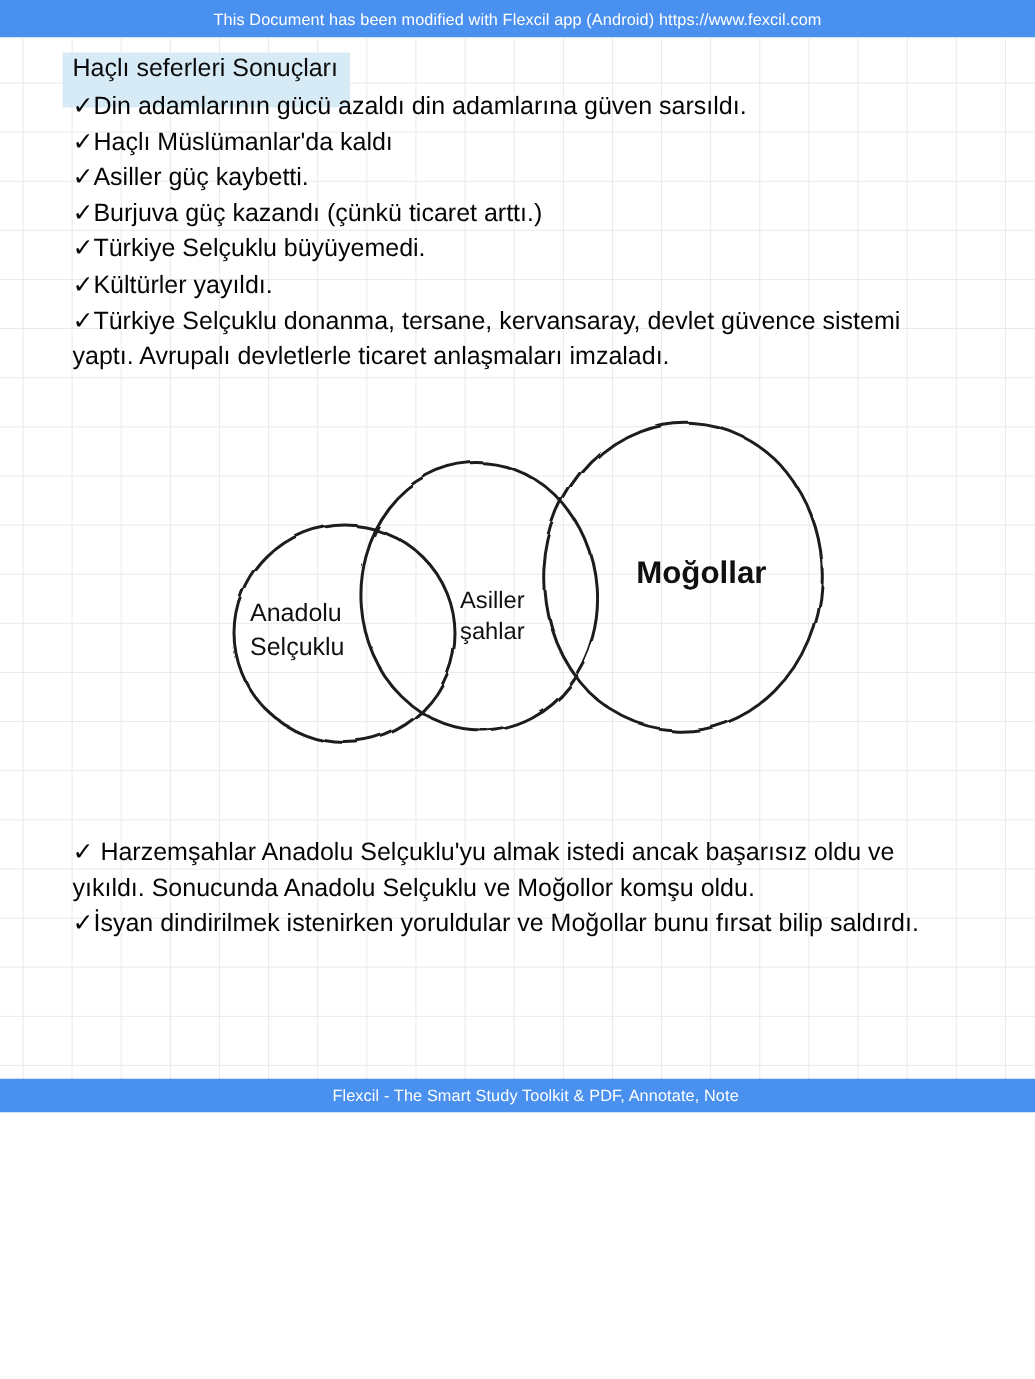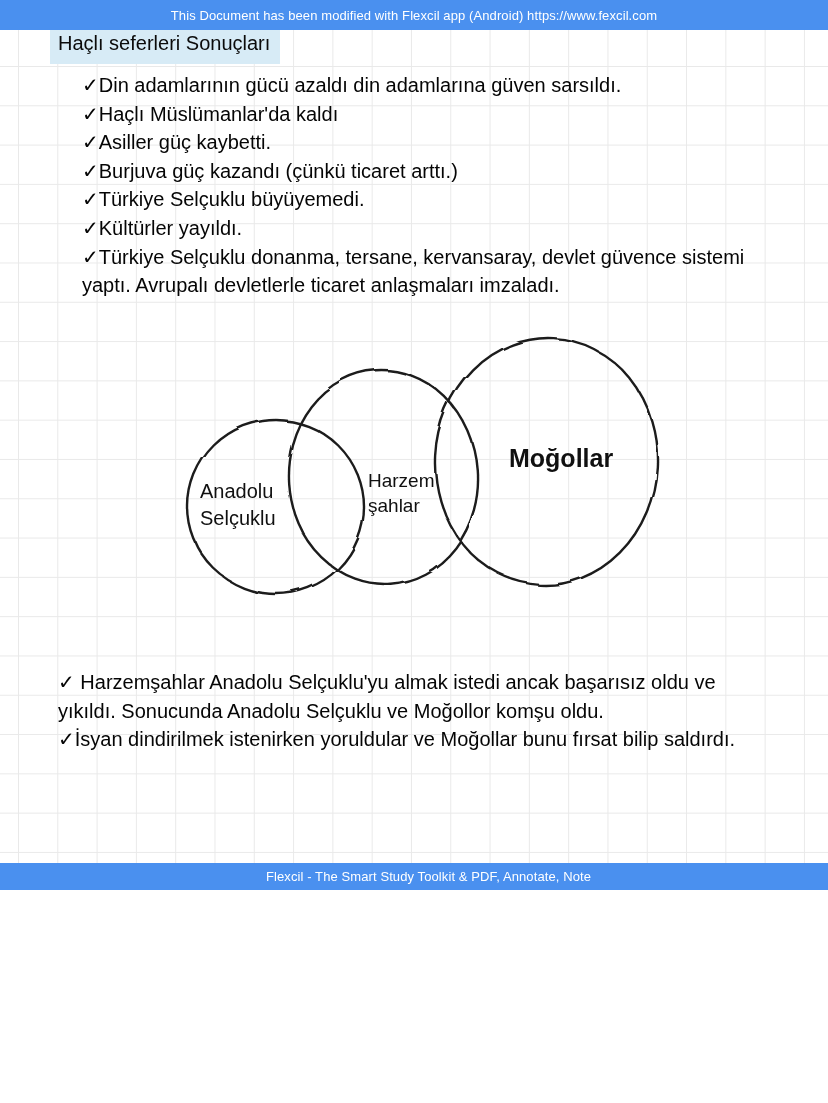--- a/index.html
+++ b/index.html
@@ -29,37 +29,37 @@
     width: 828px; height: 1046px;
     background-color: #ffffff;
     background-image:
       linear-gradient(to right, #e9e9e9 1px, transparent 1px),
       linear-gradient(to bottom, #e9e9e9 1px, transparent 1px);
     background-size: 39.3px 39.3px;
     background-position: 18px 36px;
   }
 
   .note-title {
-    position: absolute; left: 50px; top: 0;
+    position: absolute; left: 50px; top: 12px;
     background: #d7ebf6;
     color: #0b0b0b;
     font-size: 20px;
     line-height: 25px;
-    padding: 1px 10px 8px 8px;
+    padding: 1px 10px 18px 8px;
     white-space: nowrap;
   }
 
   .text-block {
     position: absolute; left: 58px;
     color: #050505;
     font-size: 20px;
     line-height: 28.6px;
   }
   .text-block p { margin: 0; }
-  #block-top { top: 41px; width: 708px; margin-left: 24px; }
+  #block-top { top: 41px; width: 708px; }
   #block-bottom { top: 638px; width: 712px; }
 
   .diagram-svg {
     position: absolute; left: 0; top: 288px;
     width: 828px; height: 300px;
   }
   .diagram-svg ellipse {
     fill: none;
     stroke: #1b1b1b;
     stroke-width: 2.4;
@@ -116,21 +116,21 @@
         </filter>
       </defs>
       <g filter="url(#wobble)">
         <ellipse cx="383" cy="159" rx="95" ry="107" transform="rotate(-4 383 159)"></ellipse>
         <ellipse cx="546" cy="143" rx="111" ry="124" transform="rotate(3 546 143)"></ellipse>
         <ellipse cx="276" cy="189" rx="88" ry="87"></ellipse>
       </g>
     </svg>
 
     <div class="circle-label" id="label-anadolu">Anadolu Selçuklu</div>
-    <div class="circle-label" id="label-harzem">Harzem şahlar</div>
+    <div class="circle-label" id="label-harzem">Asiller şahlar</div>
     <div class="circle-label" id="label-mogollar">Moğollar</div>
 
     <div class="text-block" id="block-bottom">
       <p>✓ Harzemşahlar Anadolu Selçuklu'yu almak istedi ancak başarısız oldu ve yıkıldı. Sonucunda Anadolu Selçuklu ve Moğollor komşu oldu.</p>
       <p>✓İsyan dindirilmek istenirken yoruldular ve Moğollar bunu fırsat bilip saldırdı.</p>
     </div>
 
   </div>
 
   <div class="banner banner-bottom">

